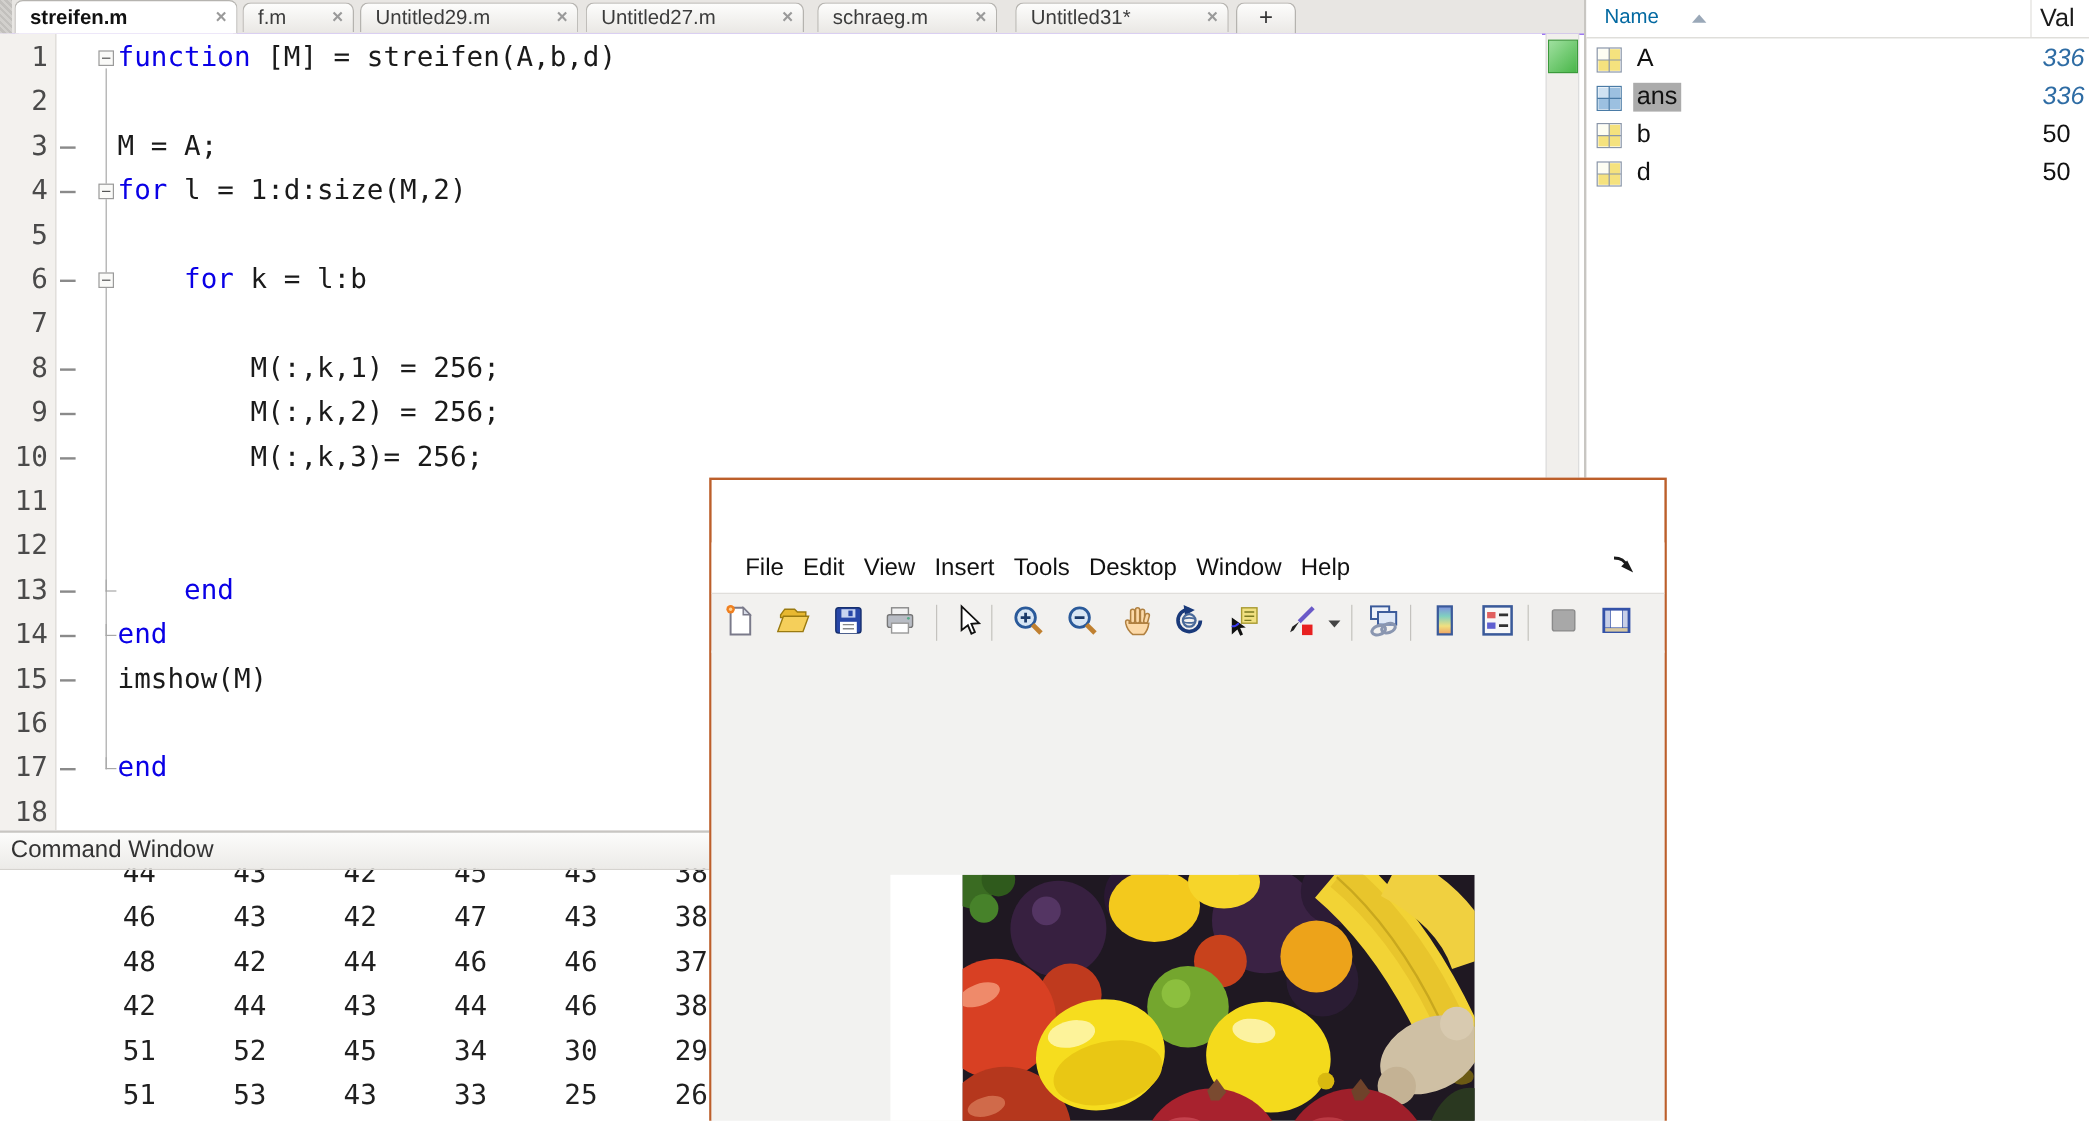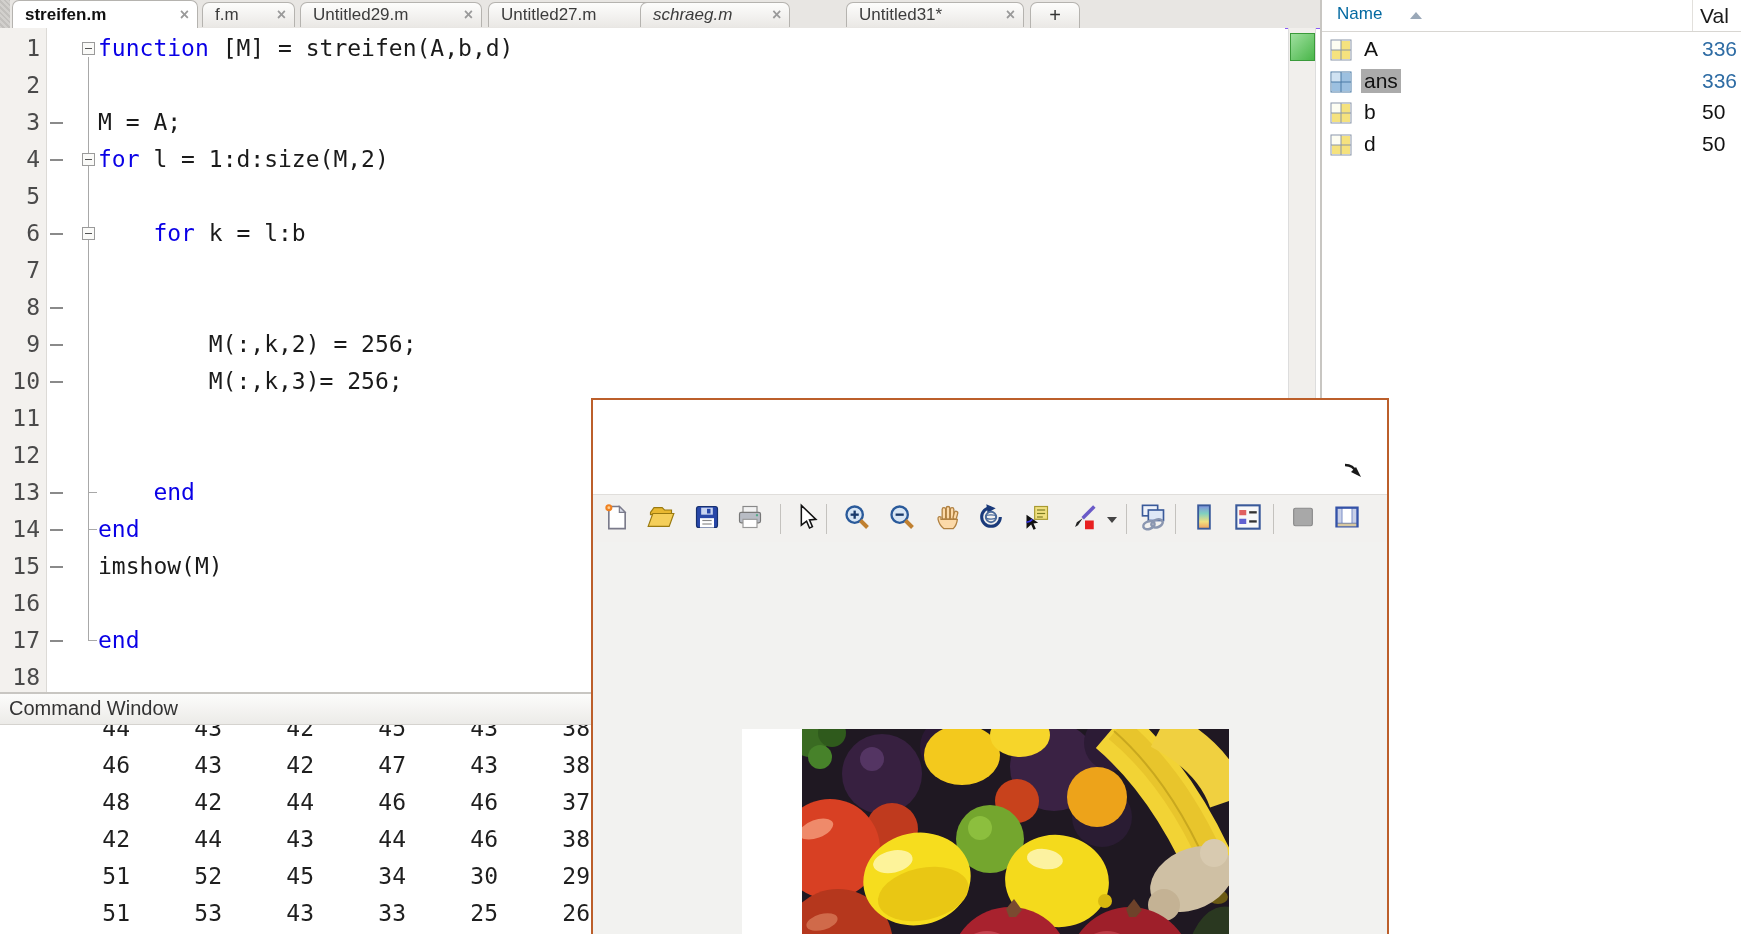--- a/index.html
+++ b/index.html
@@ -50,21 +50,21 @@
   #ws-name-h{position:absolute;left:15px;top:4px;font-size:17px;color:#0369a1;}
   #ws-sort{position:absolute;left:88px;top:12px;width:0;height:0;border-left:6px solid transparent;
            border-right:6px solid transparent;border-bottom:7px solid #9aa8b8;}
   #ws-val-h{position:absolute;left:378px;top:4px;font-size:21px;color:#1a1a1a;}
   #ws-coldiv{position:absolute;left:370px;top:0;width:1px;height:31px;background:#e2e0dc;}
   .ws-row{position:absolute;left:0;width:100%;height:31px;}
   .ws-icon{position:absolute;left:8px;top:5px;}
   .ws-label{position:absolute;left:42px;top:3px;font-size:21px;color:#111;}
   .ws-label.sel{background:#ababab;padding:0 3px;left:39px;}
   .ws-value{position:absolute;left:380px;top:3px;font-size:21px;color:#111;white-space:nowrap;}
-  .ws-value.dims{color:#2e6ca4;}
+  .ws-value.dims{color:#2e6ca4;font-style:italic;}
 
   
   #cmd{position:absolute;left:0;top:692px;width:1320px;height:242px;background:#fff;overflow:hidden;
        border-top:2px solid #c8c6c2;}
   #cmd-header{position:absolute;left:0;top:0;width:100%;height:30px;z-index:2;
               background:linear-gradient(#fcfcfb,#ecebe8);border-bottom:1px solid #d5d3cf;}
   #cmd-title{position:absolute;left:9px;top:3px;font-size:20px;color:#333;}
   #cmd-rows{position:absolute;left:0;top:16px;width:100%;z-index:1;}
   .cmd-row{display:flex;padding-left:38px;height:37px;line-height:37px;font-size:23px;color:#1f1f1f;}
   .cmd-row span{display:inline-block;width:92px;text-align:right;}
@@ -107,21 +107,21 @@
       <span class="tab-close">×</span>
     </div>
     <div class="tab" style="left: 300px; width: 182px;">
       <span>Untitled29.m</span>
       <span class="tab-close">×</span>
     </div>
     <div class="tab" style="left: 488px; width: 182px;">
       <span>Untitled27.m</span>
       <span class="tab-close">×</span>
     </div>
-    <div class="tab" style="left: 640px; width: 150px; font-style: italic;">
+    <div class="tab" style="left: 681px; width: 150px;">
       <span>schraeg.m</span>
       <span class="tab-close">×</span>
     </div>
     <div class="tab" style="left: 846px; width: 178px;">
       <span>Untitled31*</span>
       <span class="tab-close">×</span>
     </div>
     <div class="tab-plus" style="left: 1030px;">+</div>
   </div>
 
@@ -159,20 +159,21 @@
         <span class="line-dash"></span>
         <span class="code-text"><span>    </span><span class="kw">for</span><span> k = l:b</span></span>
       </div>
       <div class="code-line mono" style="top: 224px;">
         <span class="line-num">7</span>
         <span class="code-text"></span>
       </div>
       <div class="code-line mono" style="top: 261px;">
         <span class="line-num">8</span>
         <span class="line-dash"></span>
+        <span class="code-text"><span>        M(:,k,1) = 256;</span></span>
       </div>
       <div class="code-line mono" style="top: 298px;">
         <span class="line-num">9</span>
         <span class="line-dash"></span>
         <span class="code-text"><span>        M(:,k,2) = 256;</span></span>
       </div>
       <div class="code-line mono" style="top: 335px;">
         <span class="line-num">10</span>
         <span class="line-dash"></span>
         <span class="code-text"><span>        M(:,k,3)= 256;</span></span>
@@ -334,20 +335,30 @@
         <span>25</span>
         <span>26</span>
       </div>
     </div>
   <div id="cmd-header">
     <span id="cmd-title">Command Window</span>
   </div>
 </div>
 
 <div id="figure-window">
+  <div id="fig-menubar">
+      <span class="menu-item">File</span>
+      <span class="menu-item">Edit</span>
+      <span class="menu-item">View</span>
+      <span class="menu-item">Insert</span>
+      <span class="menu-item">Tools</span>
+      <span class="menu-item">Desktop</span>
+      <span class="menu-item">Window</span>
+      <span class="menu-item">Help</span>
+    </div>
   <span id="dock-arrow">
     <svg width="20" height="18" viewBox="0 0 20 18">
       <path d="M2,3 C8,3 11,5 13,10" fill="none" stroke="#1a1a1a" stroke-width="2.4"></path>
       <polygon points="8,10 18,15 13,5" fill="#1a1a1a"></polygon>
     </svg>
   </span>
   <div id="fig-toolbar">
       <div class="tb-icon" style="left: 10px;"><svg width="28" height="28" viewBox="0 0 24 24">
           <path d="M5,3 h9 l5,5 v14 h-14 z" fill="#fff" stroke="#7a7a8a" stroke-width="1.4"></path>
           <path d="M14,3 l5,5 h-5 z" fill="#d8dce8" stroke="#7a7a8a"></path>

